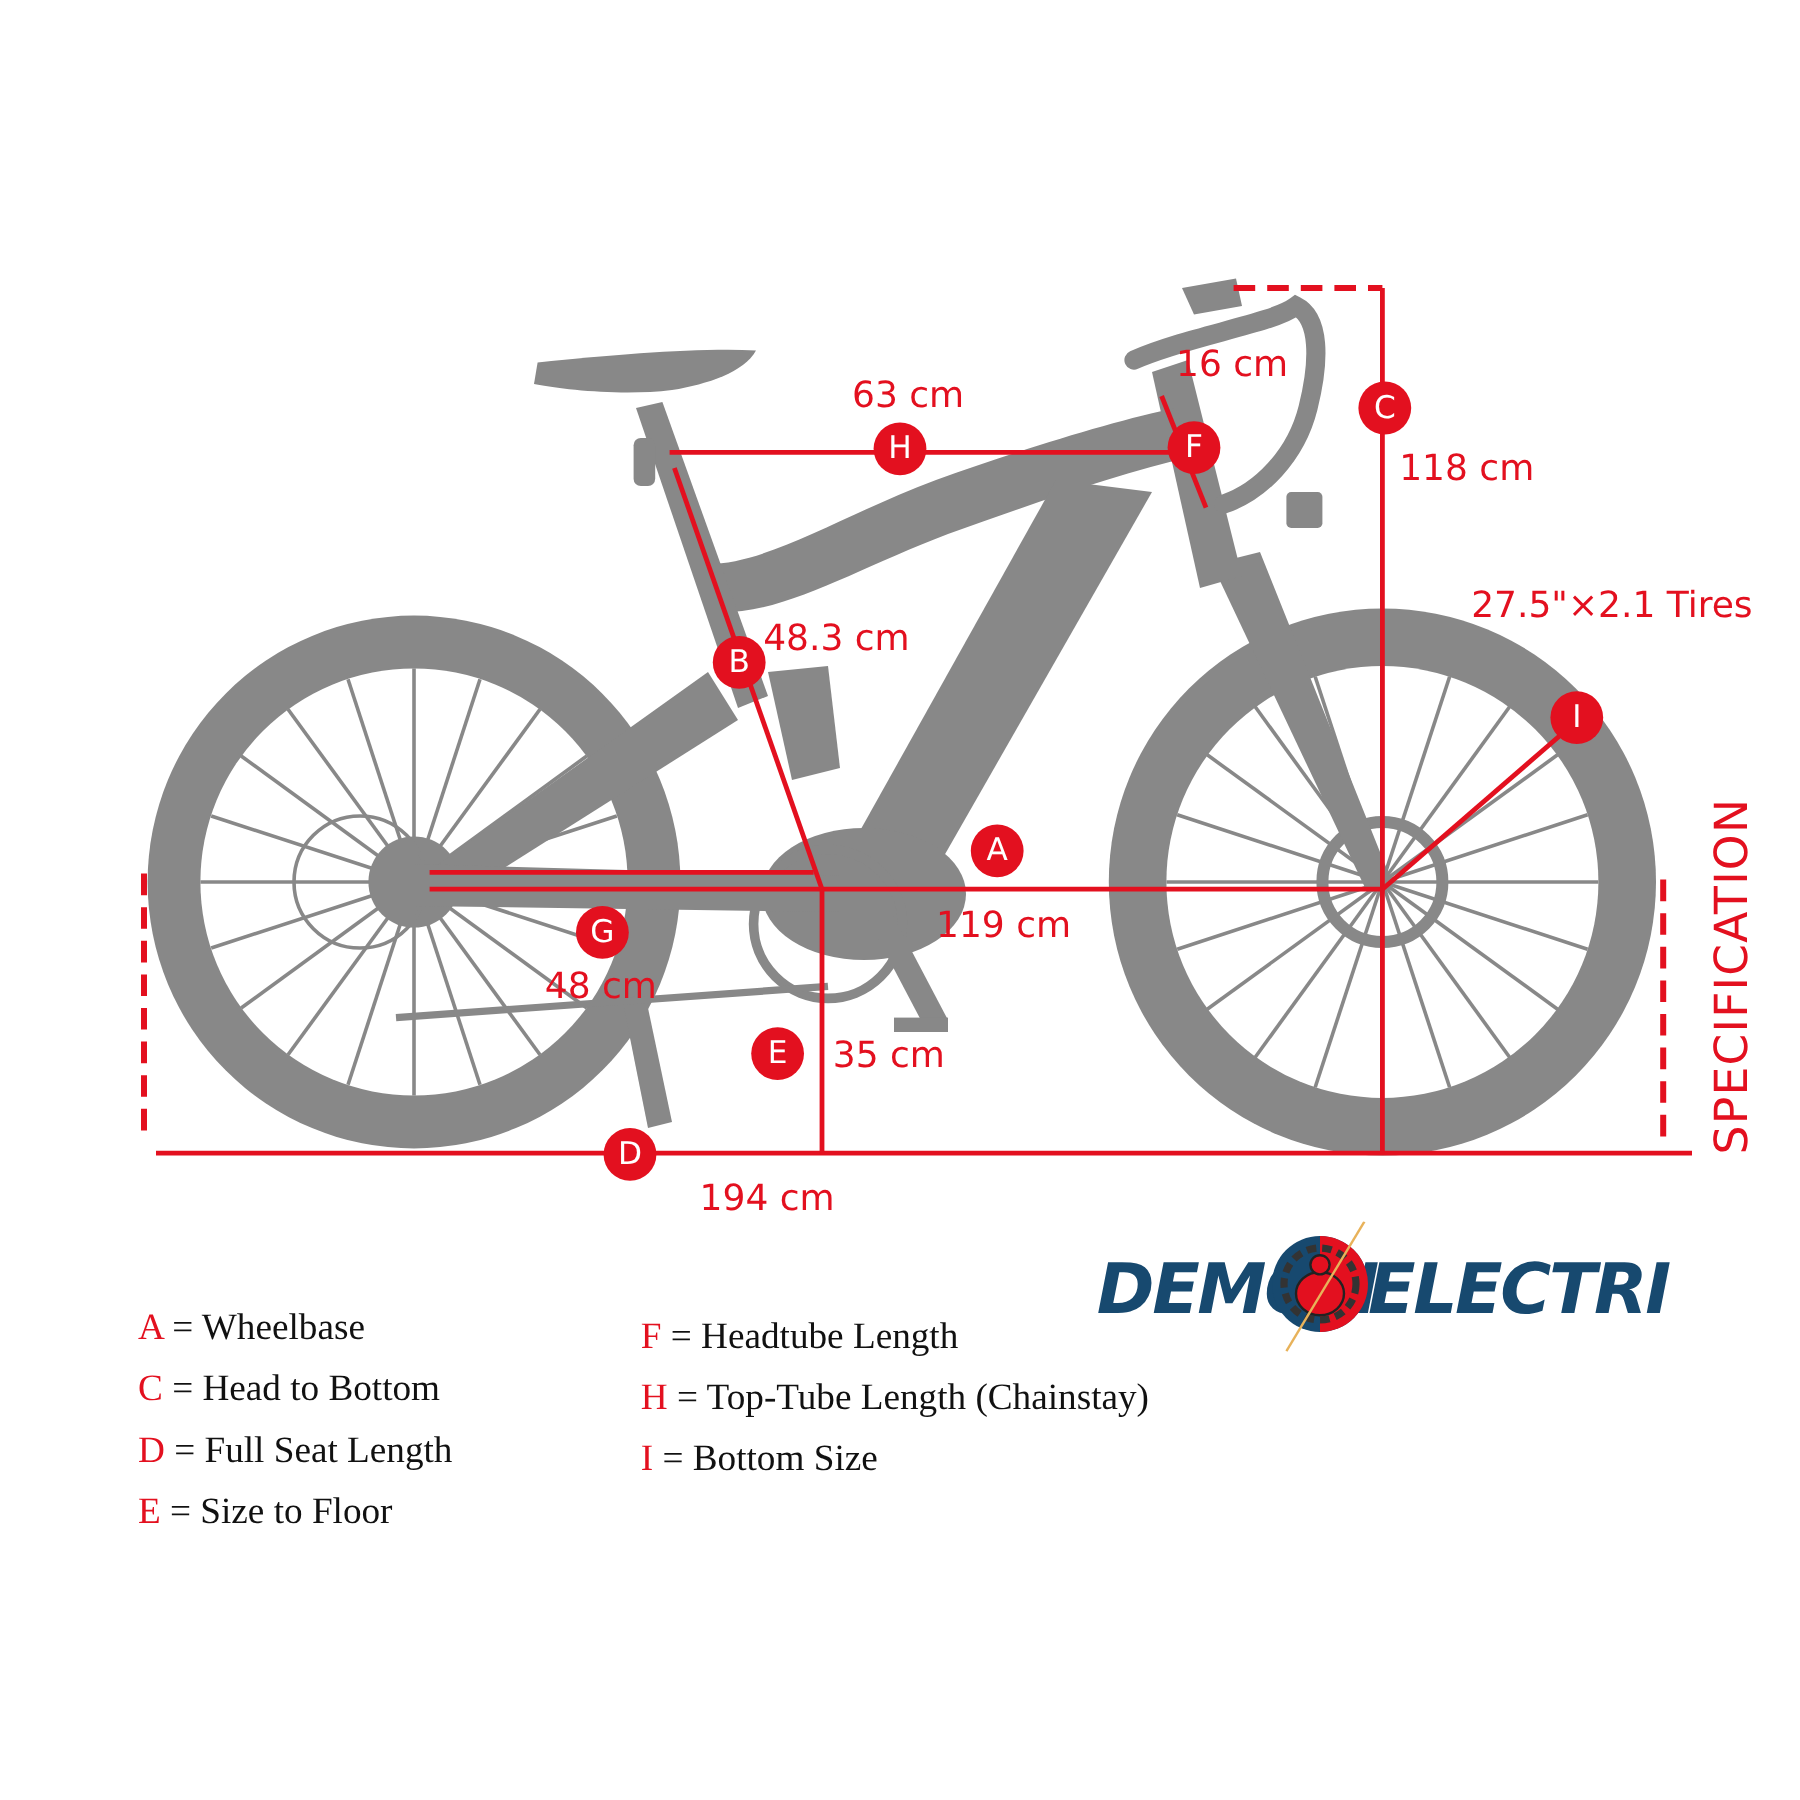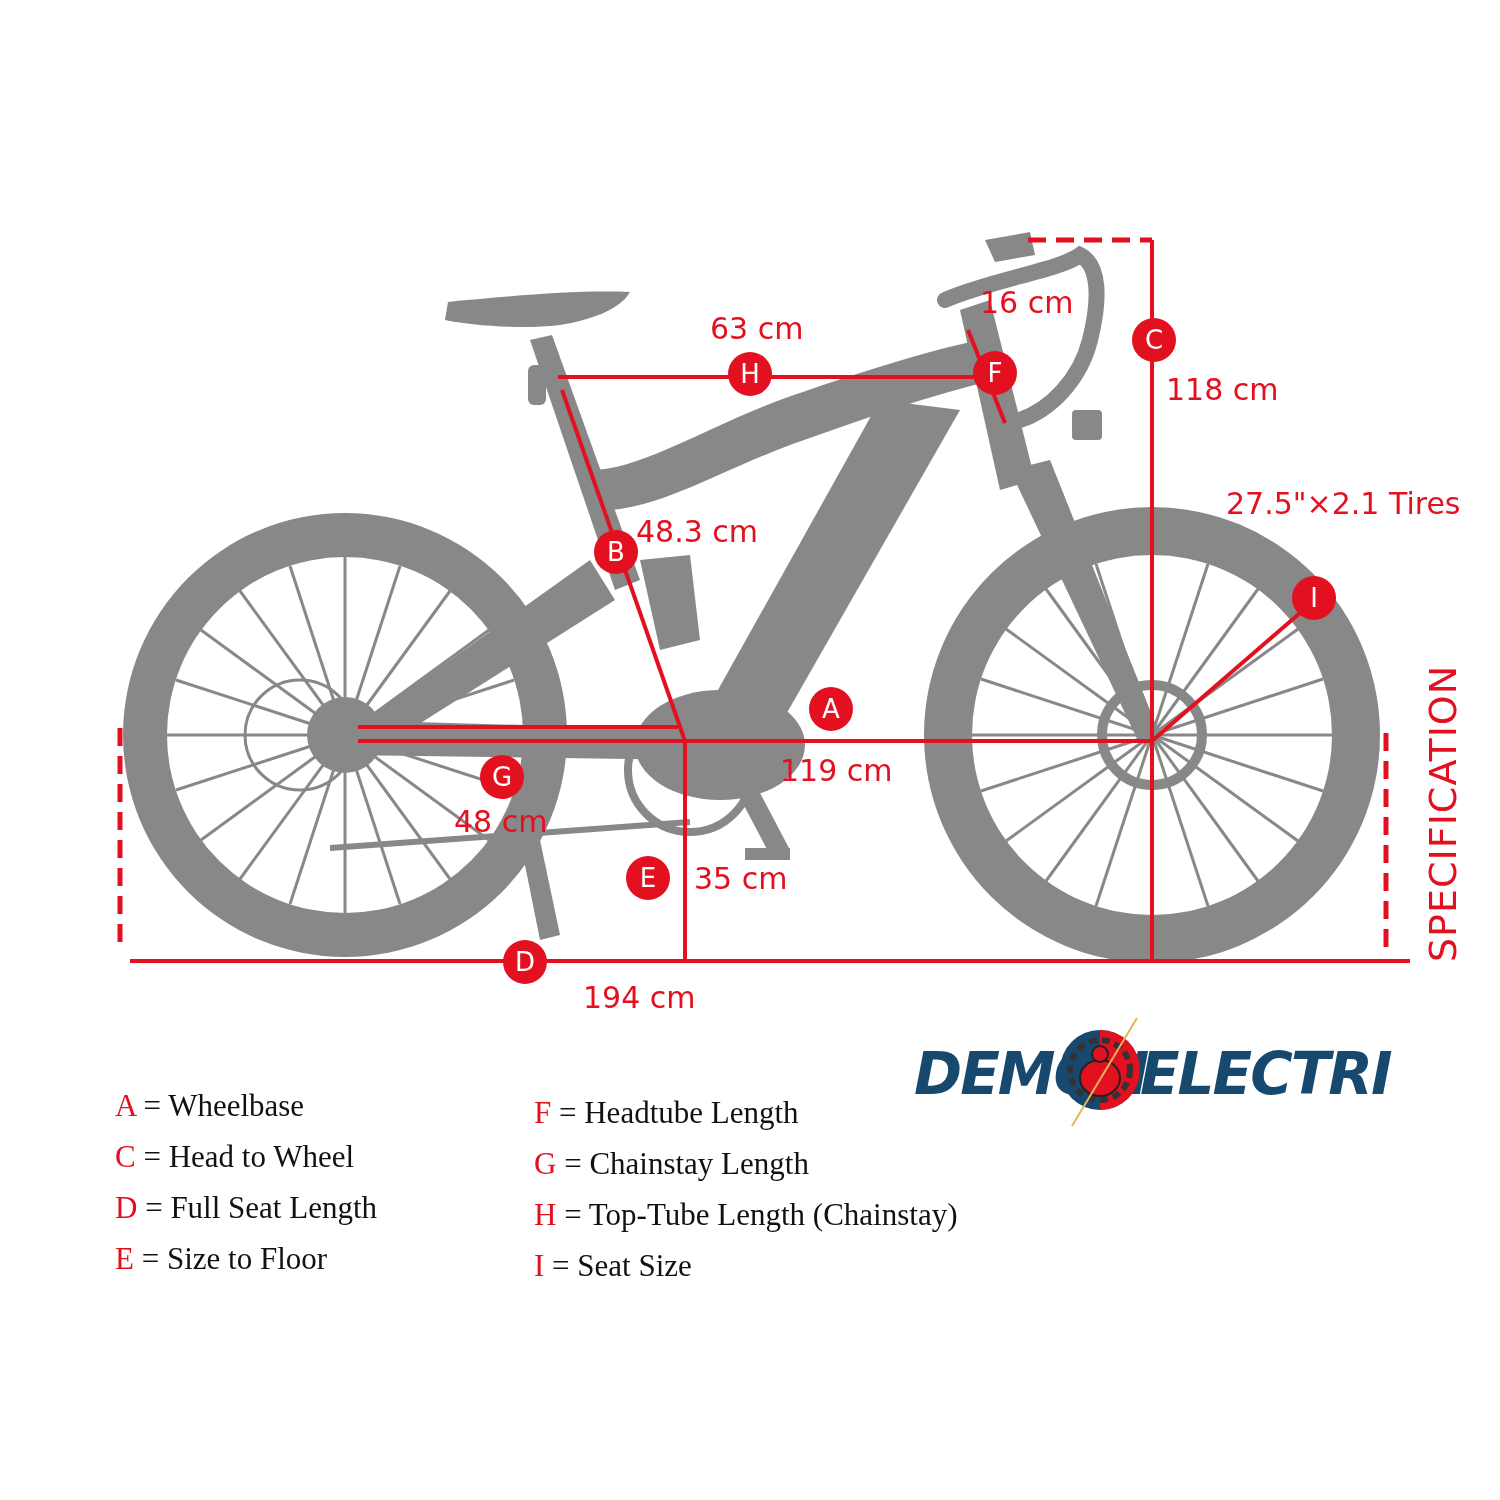--- a/index.html
+++ b/index.html
@@ -204,23 +204,22 @@
     <circle cx="188" cy="52" r="30" fill="none" stroke="#333" stroke-width="6" stroke-dasharray="8,5"></circle>
     <ellipse cx="188" cy="60" rx="20" ry="18" fill="#e3101f" stroke="#222" stroke-width="2"></ellipse>
     <circle cx="188" cy="36" r="8" fill="#e3101f" stroke="#222" stroke-width="2"></circle>
     <line x1="225" y1="0" x2="160" y2="108" stroke="#e8b25a" stroke-width="2"></line>
   </g>
   <text class="logo-text" x="228" y="76">ELECTRIC</text>
 </svg>
 
 <div class="legend legend-left">
   <div class="row"><span class="key">A</span><span> = </span><span>Wheelbase</span></div>
-  <div class="row"><span class="key">C</span><span> = </span><span>Head to Wheel</span></div>
+  <div class="row"><span class="key">C</span><span> = </span><span>Head to Bottom</span></div>
   <div class="row"><span class="key">D</span><span> = </span><span>Full Seat Length</span></div>
   <div class="row"><span class="key">E</span><span> = </span><span>Size to Floor</span></div>
 </div>
 
 <div class="legend legend-right">
   <div class="row"><span class="key">F</span><span> = </span><span>Headtube Length</span></div>
-  <div class="row"><span class="key">G</span><span> = </span><span>Chainstay Length</span></div>
   <div class="row"><span class="key">H</span><span> = </span><span>Top-Tube Length (Chainstay)</span></div>
-  <div class="row"><span class="key">I</span><span> = </span><span>Seat Size</span></div>
+  <div class="row"><span class="key">I</span><span> = </span><span>Bottom Size</span></div>
 </div>
 
 </body></html>

